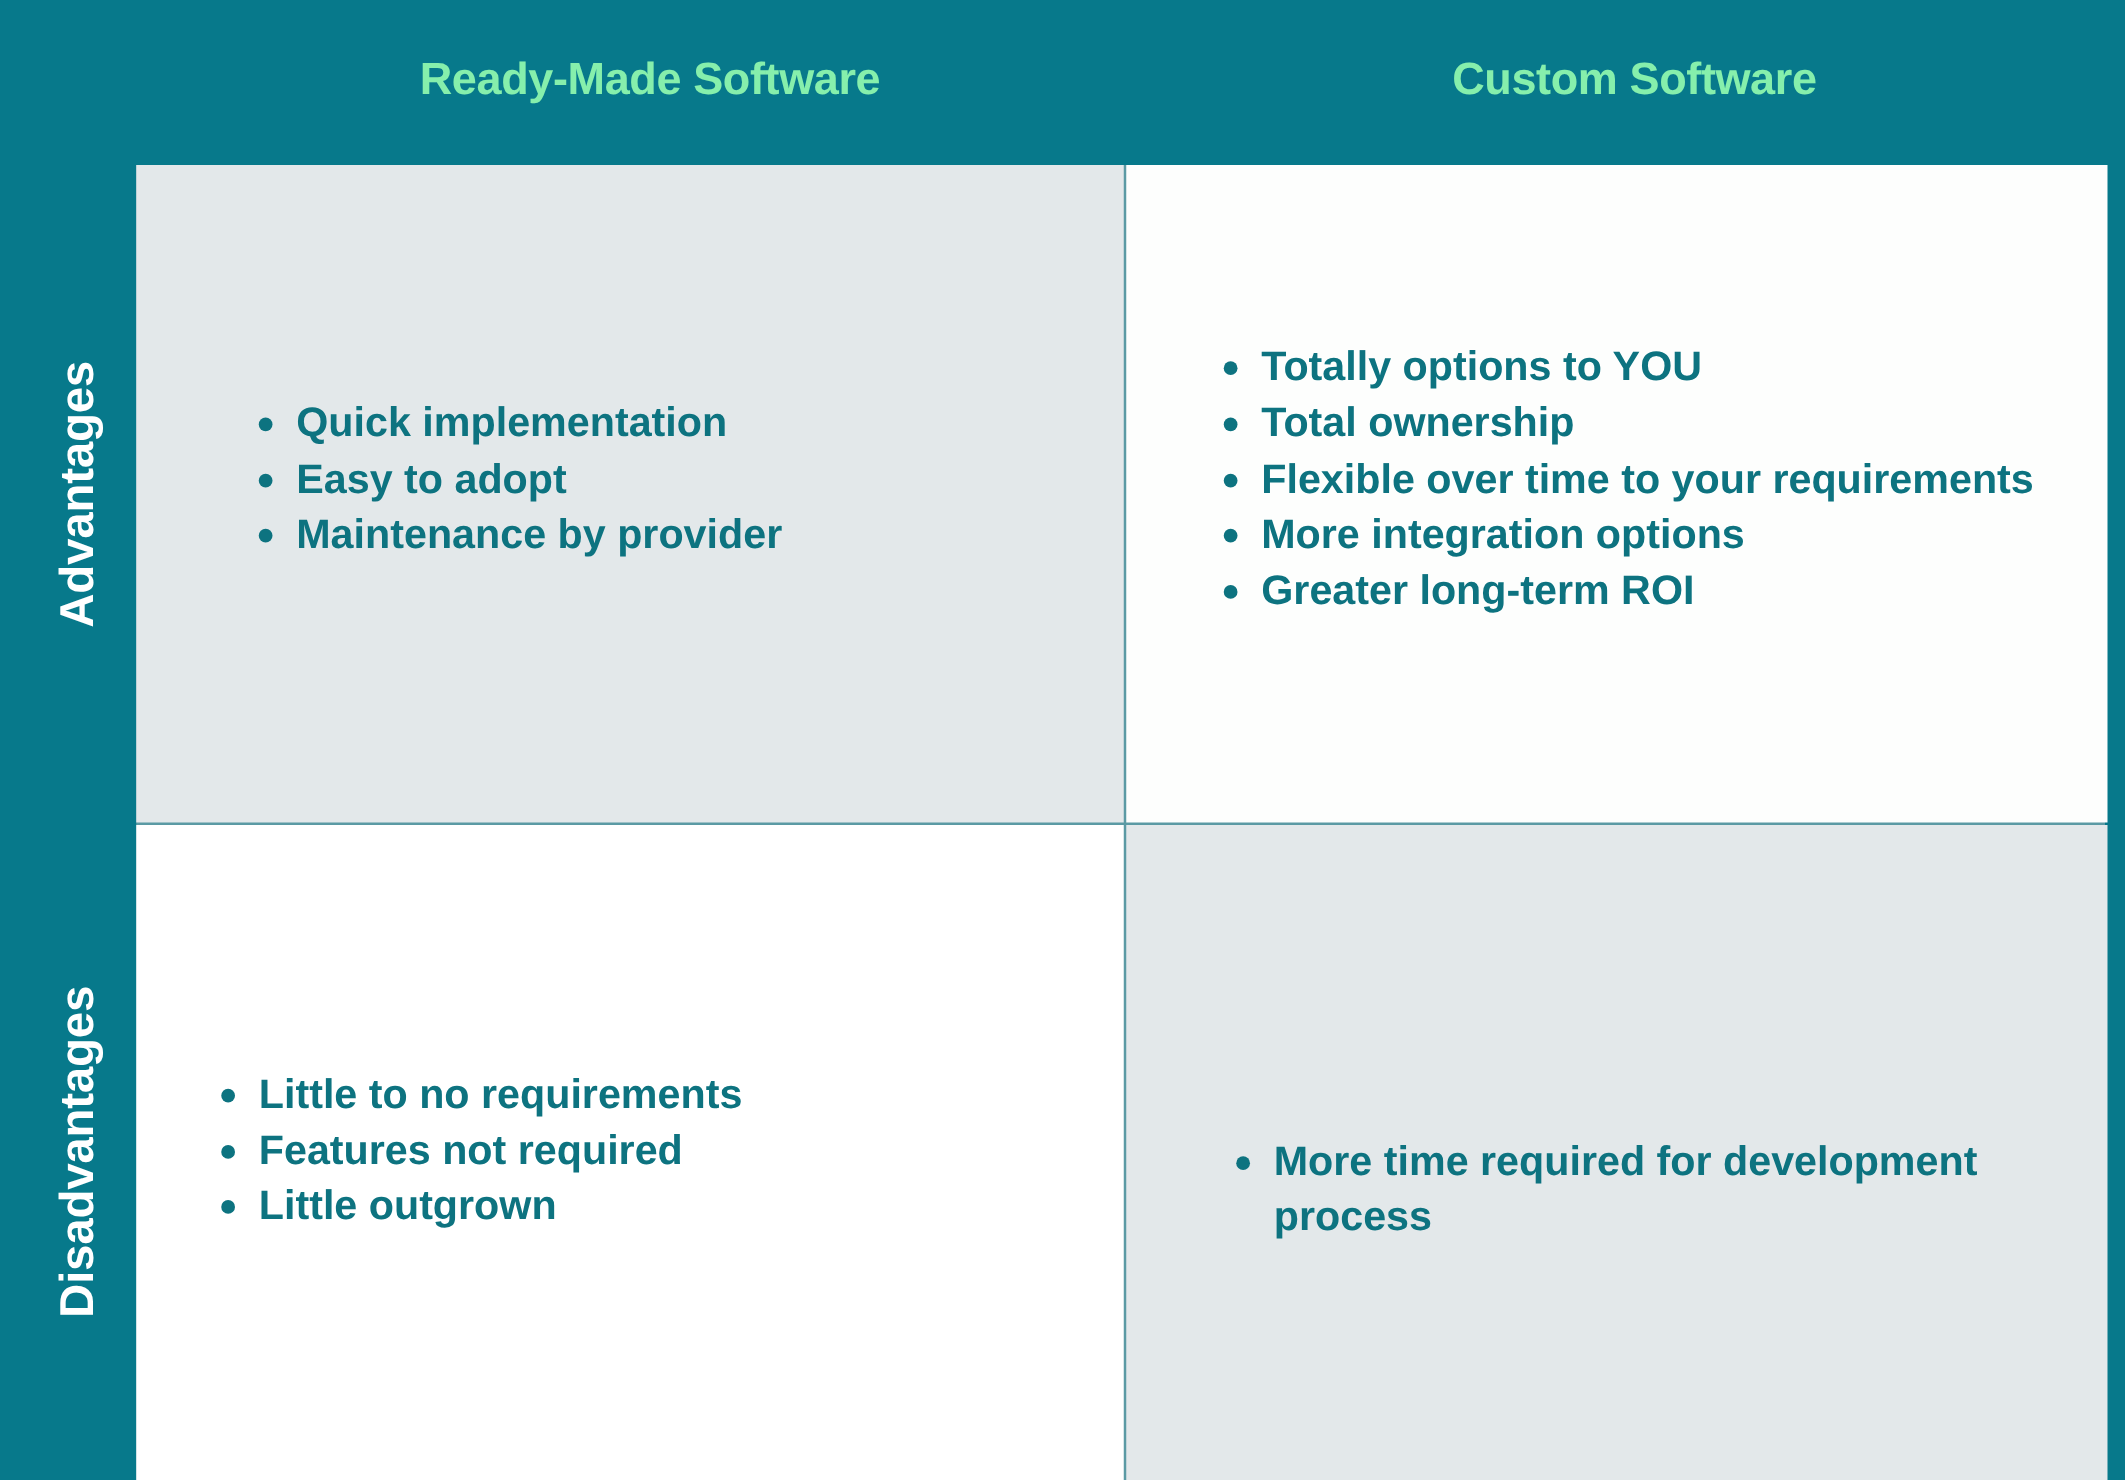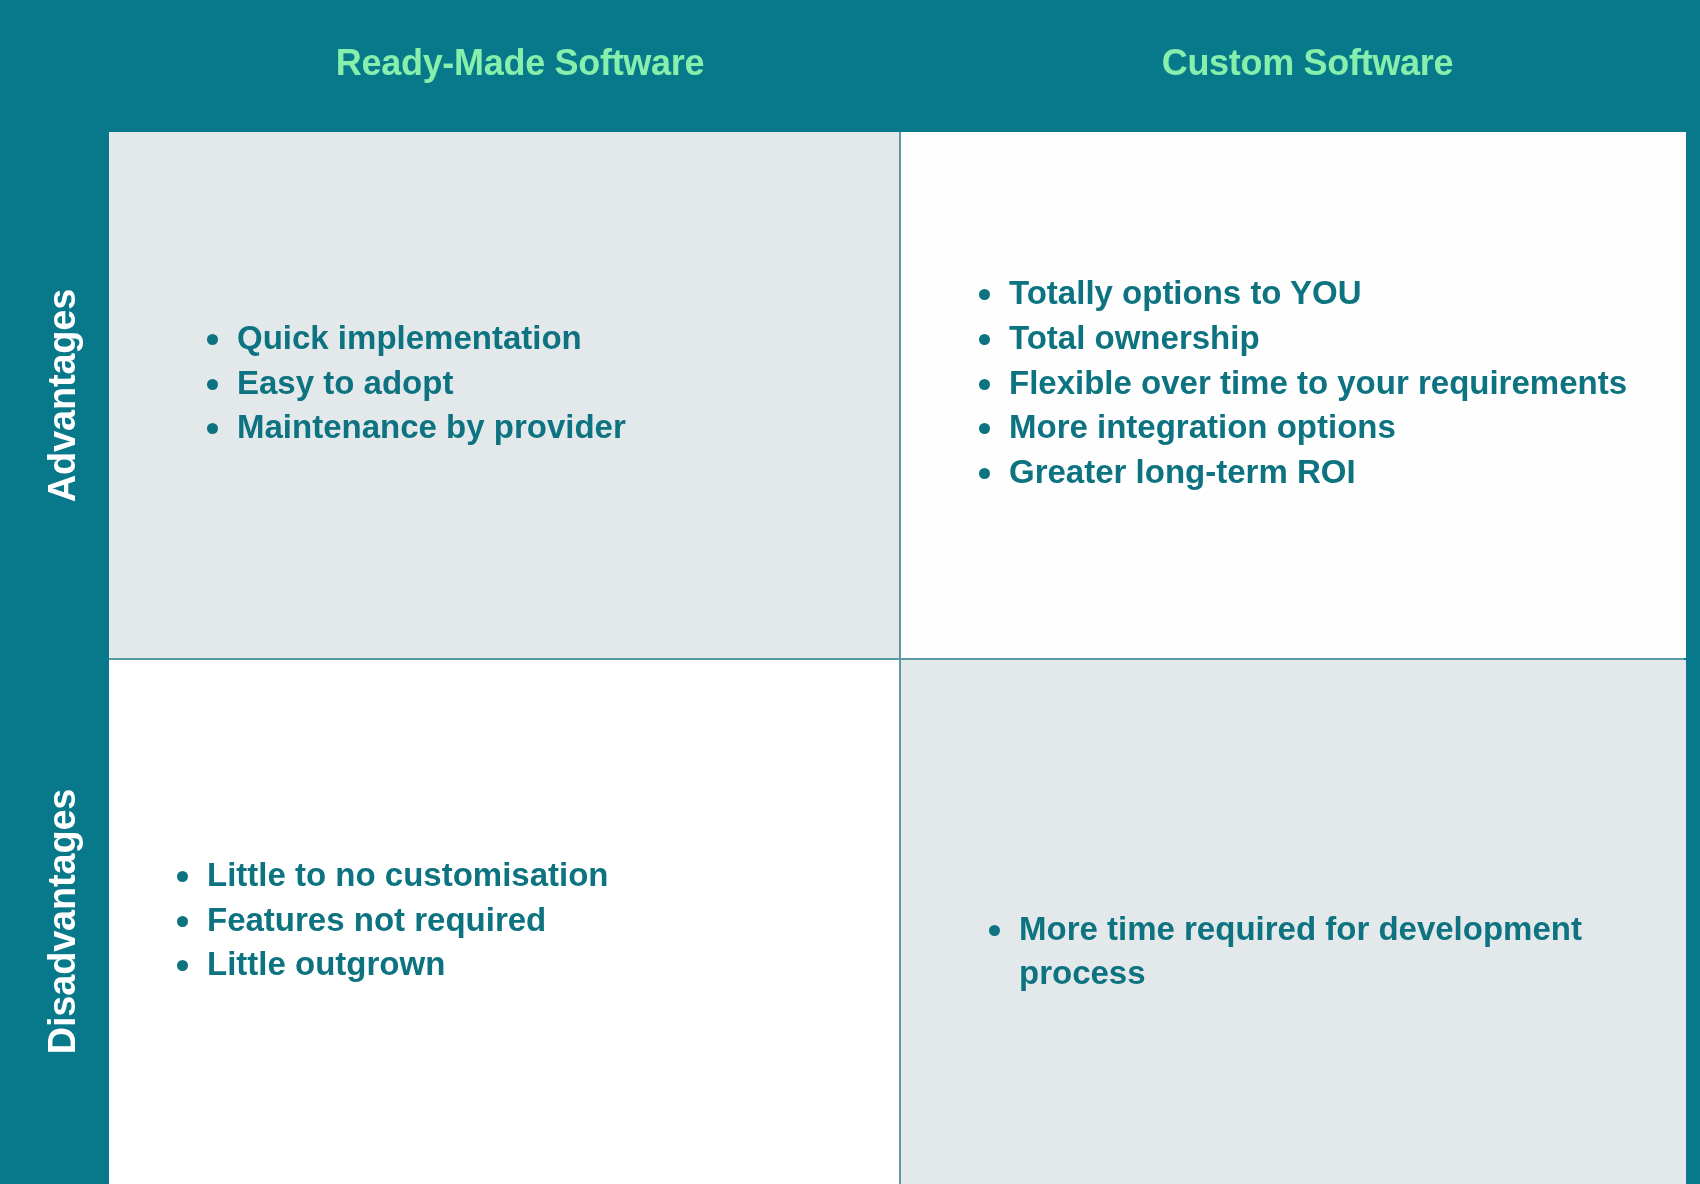--- a/index.html
+++ b/index.html
@@ -185,21 +185,21 @@
         <li>Totally options to YOU</li>
         <li>Total ownership</li>
         <li>Flexible over time to your requirements</li>
         <li>More integration options</li>
         <li>Greater long-term ROI</li>
       </ul>
     </div>
 
     <div class="cell plain-pure q-bl">
       <ul class="bullets">
-        <li>Little to no customisation</li>
+        <li>Little to no requirements</li>
         <li>Features not required</li>
         <li>Little outgrown</li>
       </ul>
     </div>
 
     <div class="cell shade q-br">
       <ul class="bullets">
         <li>More time required for development process</li>
       </ul>
     </div>

